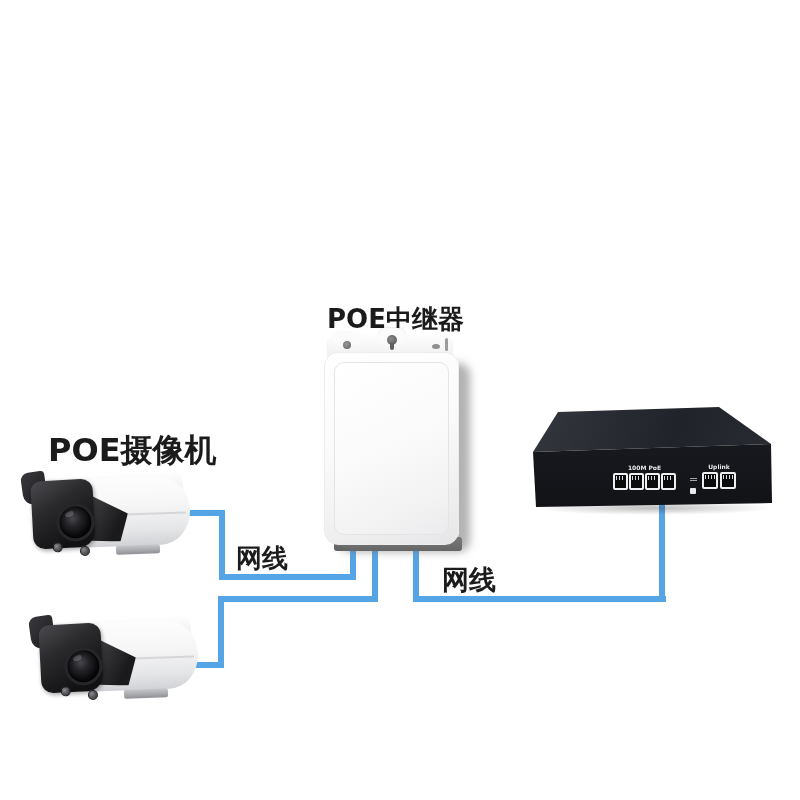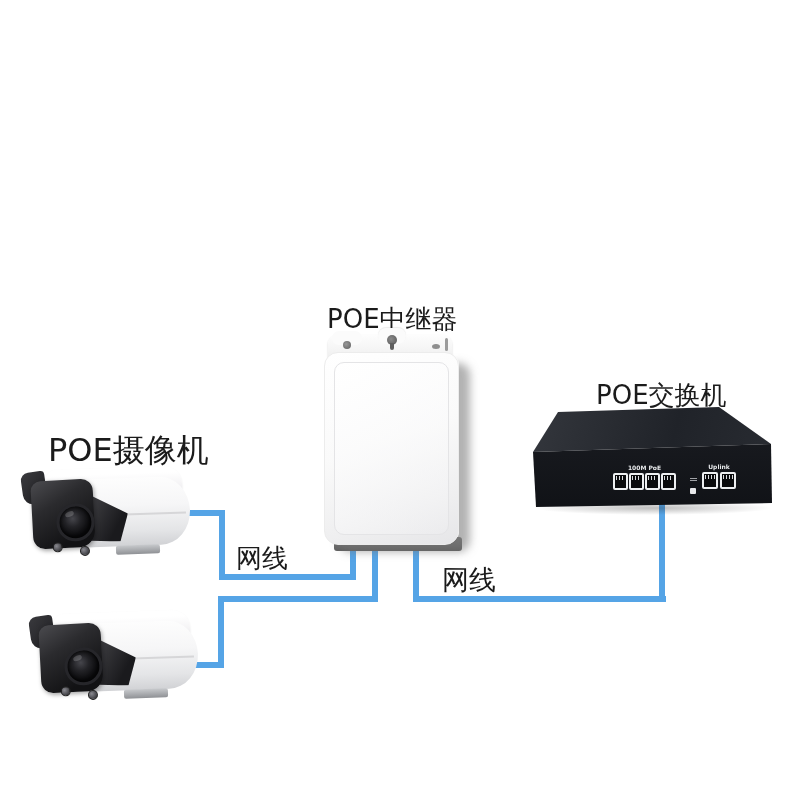--- a/index.html
+++ b/index.html
@@ -6,21 +6,21 @@
   .stage{position:relative;width:800px;height:800px;background:#ffffff;overflow:hidden;
          font-family:"DejaVu Sans","Liberation Sans",sans-serif;}
 
   
   .banner{position:absolute;left:427px;top:143px;width:342px;height:61px;
           background:linear-gradient(90deg,#4493db 0%,#4493db 93%,#60a7e4 100%);
           color:#fff;font-size:43px;font-weight:bold;text-align:center;line-height:61px;
           letter-spacing:1px;white-space:nowrap;}
 
   
-  .lbl{position:absolute;color:#1b1b1b;font-weight:400;white-space:nowrap;}
+  .lbl{position:absolute;color:#1b1b1b;font-weight:700;white-space:nowrap;}
   .lbl-camera  {left:48px; top:429px;font-size:32px;}
   .lbl-repeater{left:327px;top:302px;font-size:26px;}
   .lbl-switch  {left:596px;top:378px;font-size:26px;}
   .lbl-cable-l {left:233px;top:541px;font-size:26px;background:#fff;padding:0 3px;}
   .lbl-cable-r {left:439px;top:562px;font-size:27px;background:#fff;padding:0 3px;}
 
   
   .cable{position:absolute;background:#55a4e6;z-index:2;}
 
   
@@ -107,21 +107,20 @@
   .cam.cam2{left:28px;top:612px;}
 </style>
 </head>
 <body>
 
 <div class="stage">
 
 
   <div class="lbl lbl-camera">POE摄像机</div>
   <div class="lbl lbl-repeater">POE中继器</div>
-  <div class="lbl lbl-switch">POE交换机</div>
 
   <div class="cable" style="left:186px;top:510px;width:39px;height:6px;"></div>
   <div class="cable" style="left:219px;top:510px;width:6px;height:70px;"></div>
   <div class="cable" style="left:219px;top:574px;width:137px;height:6px;"></div>
   <div class="cable" style="left:350px;top:546px;width:6px;height:34px;"></div>
 
   <div class="cable" style="left:372px;top:546px;width:6px;height:56px;"></div>
   <div class="cable" style="left:218px;top:596px;width:160px;height:6px;"></div>
   <div class="cable" style="left:218px;top:596px;width:6px;height:72px;"></div>
   <div class="cable" style="left:186px;top:662px;width:38px;height:6px;"></div>

